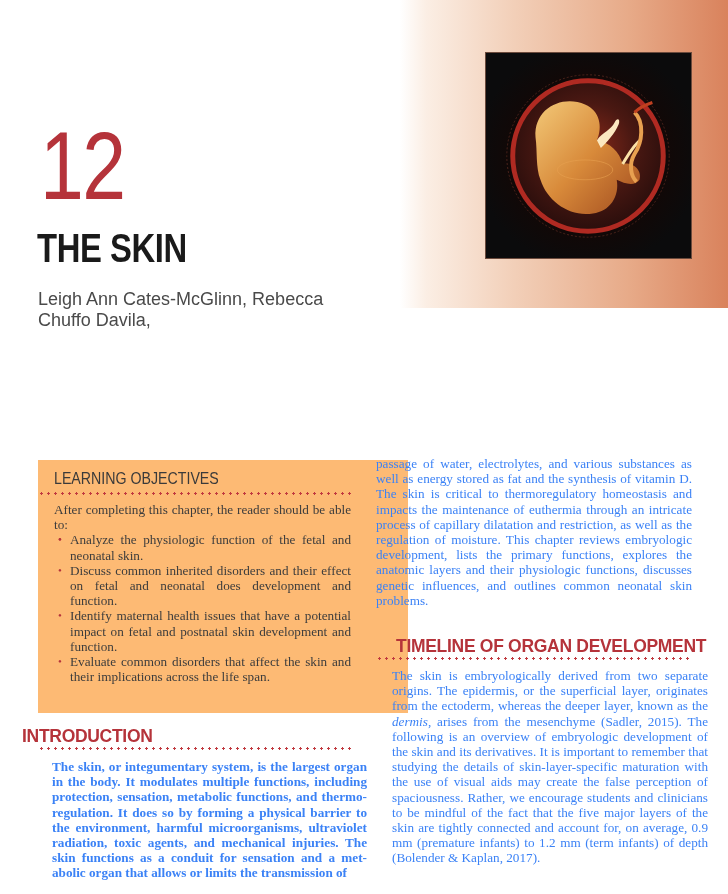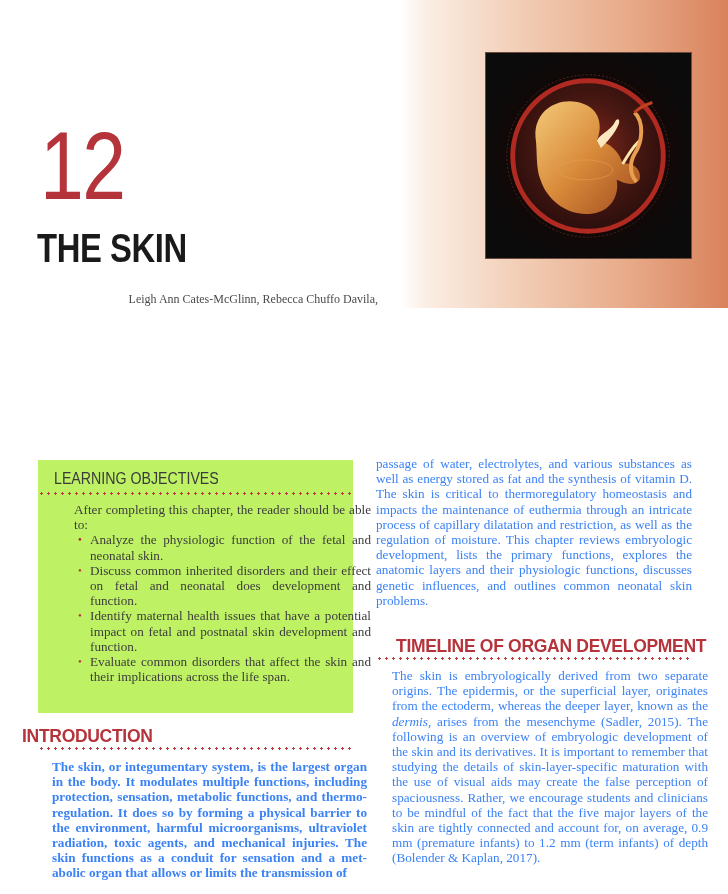--- a/index.html
+++ b/index.html
@@ -21,41 +21,41 @@
       font-family: "Liberation Sans", sans-serif; font-size: 96px; line-height: 96px;
       color: #b5333a; letter-spacing: -2px; transform: scaleX(0.82); transform-origin: left top;
     }
     .chapter-title {
       position: absolute; left: 37px; top: 226px;
       font-family: "Liberation Sans", sans-serif; font-weight: bold; font-size: 40px; line-height: 44px;
       color: #1a1a1a; transform: scaleX(0.82); transform-origin: left top; letter-spacing: -0.5px;
     }
     .authors {
       position: absolute; left: 38px; top: 289px; width: 340px;
-      font-family: Liberation Serif, serif; font-size: 12px; line-height: 21px; color: #4a4a4a; text-align: right;
+      font-family: Liberation Sans, sans-serif; font-size: 18px; line-height: 21px; color: #4a4a4a;
     }
 
     .lo-box {
-      position: absolute; left: 38px; top: 460px; width: 315px; height: 253px;
-      background: #bef264;
+      position: absolute; left: 38px; top: 460px; width: 370px; height: 253px;
+      background: #fdba74;
     }
     .lo-title {
       position: absolute; left: 16px; top: 9px;
       font-family: "Liberation Sans", sans-serif; font-size: 16.5px; color: #3a3a3a;
       transform: scaleX(0.86); transform-origin: left top; white-space: nowrap;
     }
     .dots {
       position: absolute; height: 3px;
       background-image: radial-gradient(circle, #c0393f 1.1px, transparent 1.3px);
       background-size: 7px 3px; background-repeat: repeat-x;
     }
     .lo-box .dots { left: 0; top: 32px; width: 315px; }
     .lo-body {
       position: absolute; left: 16px; top: 42px; width: 297px;
-      font-size: 13.2px; line-height: 15.2px; text-align: justify; color: #3c3c3c; margin-left: 20px;
+      font-size: 13.2px; line-height: 15.2px; text-align: justify; color: #3c3c3c;
     }
     .lo-list { list-style: none; margin-top: 0; }
     .lo-list li { position: relative; padding-left: 16px; text-align: justify; }
     .lo-list li .bullet {
       position: absolute; left: 4px; top: 0; color: #b5333a; font-size: 11px;
     }
 
     .section-heading {
       position: absolute; font-family: "Liberation Sans", sans-serif; font-weight: bold;
       font-size: 17.5px; color: #b5333a; white-space: nowrap; letter-spacing: -0.3px;

